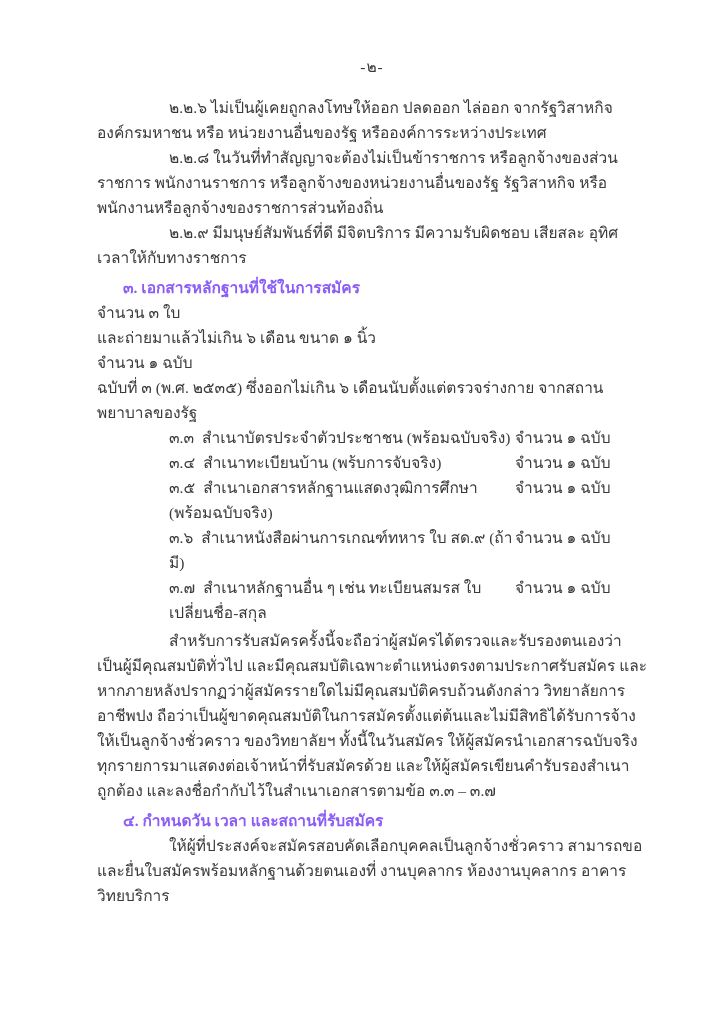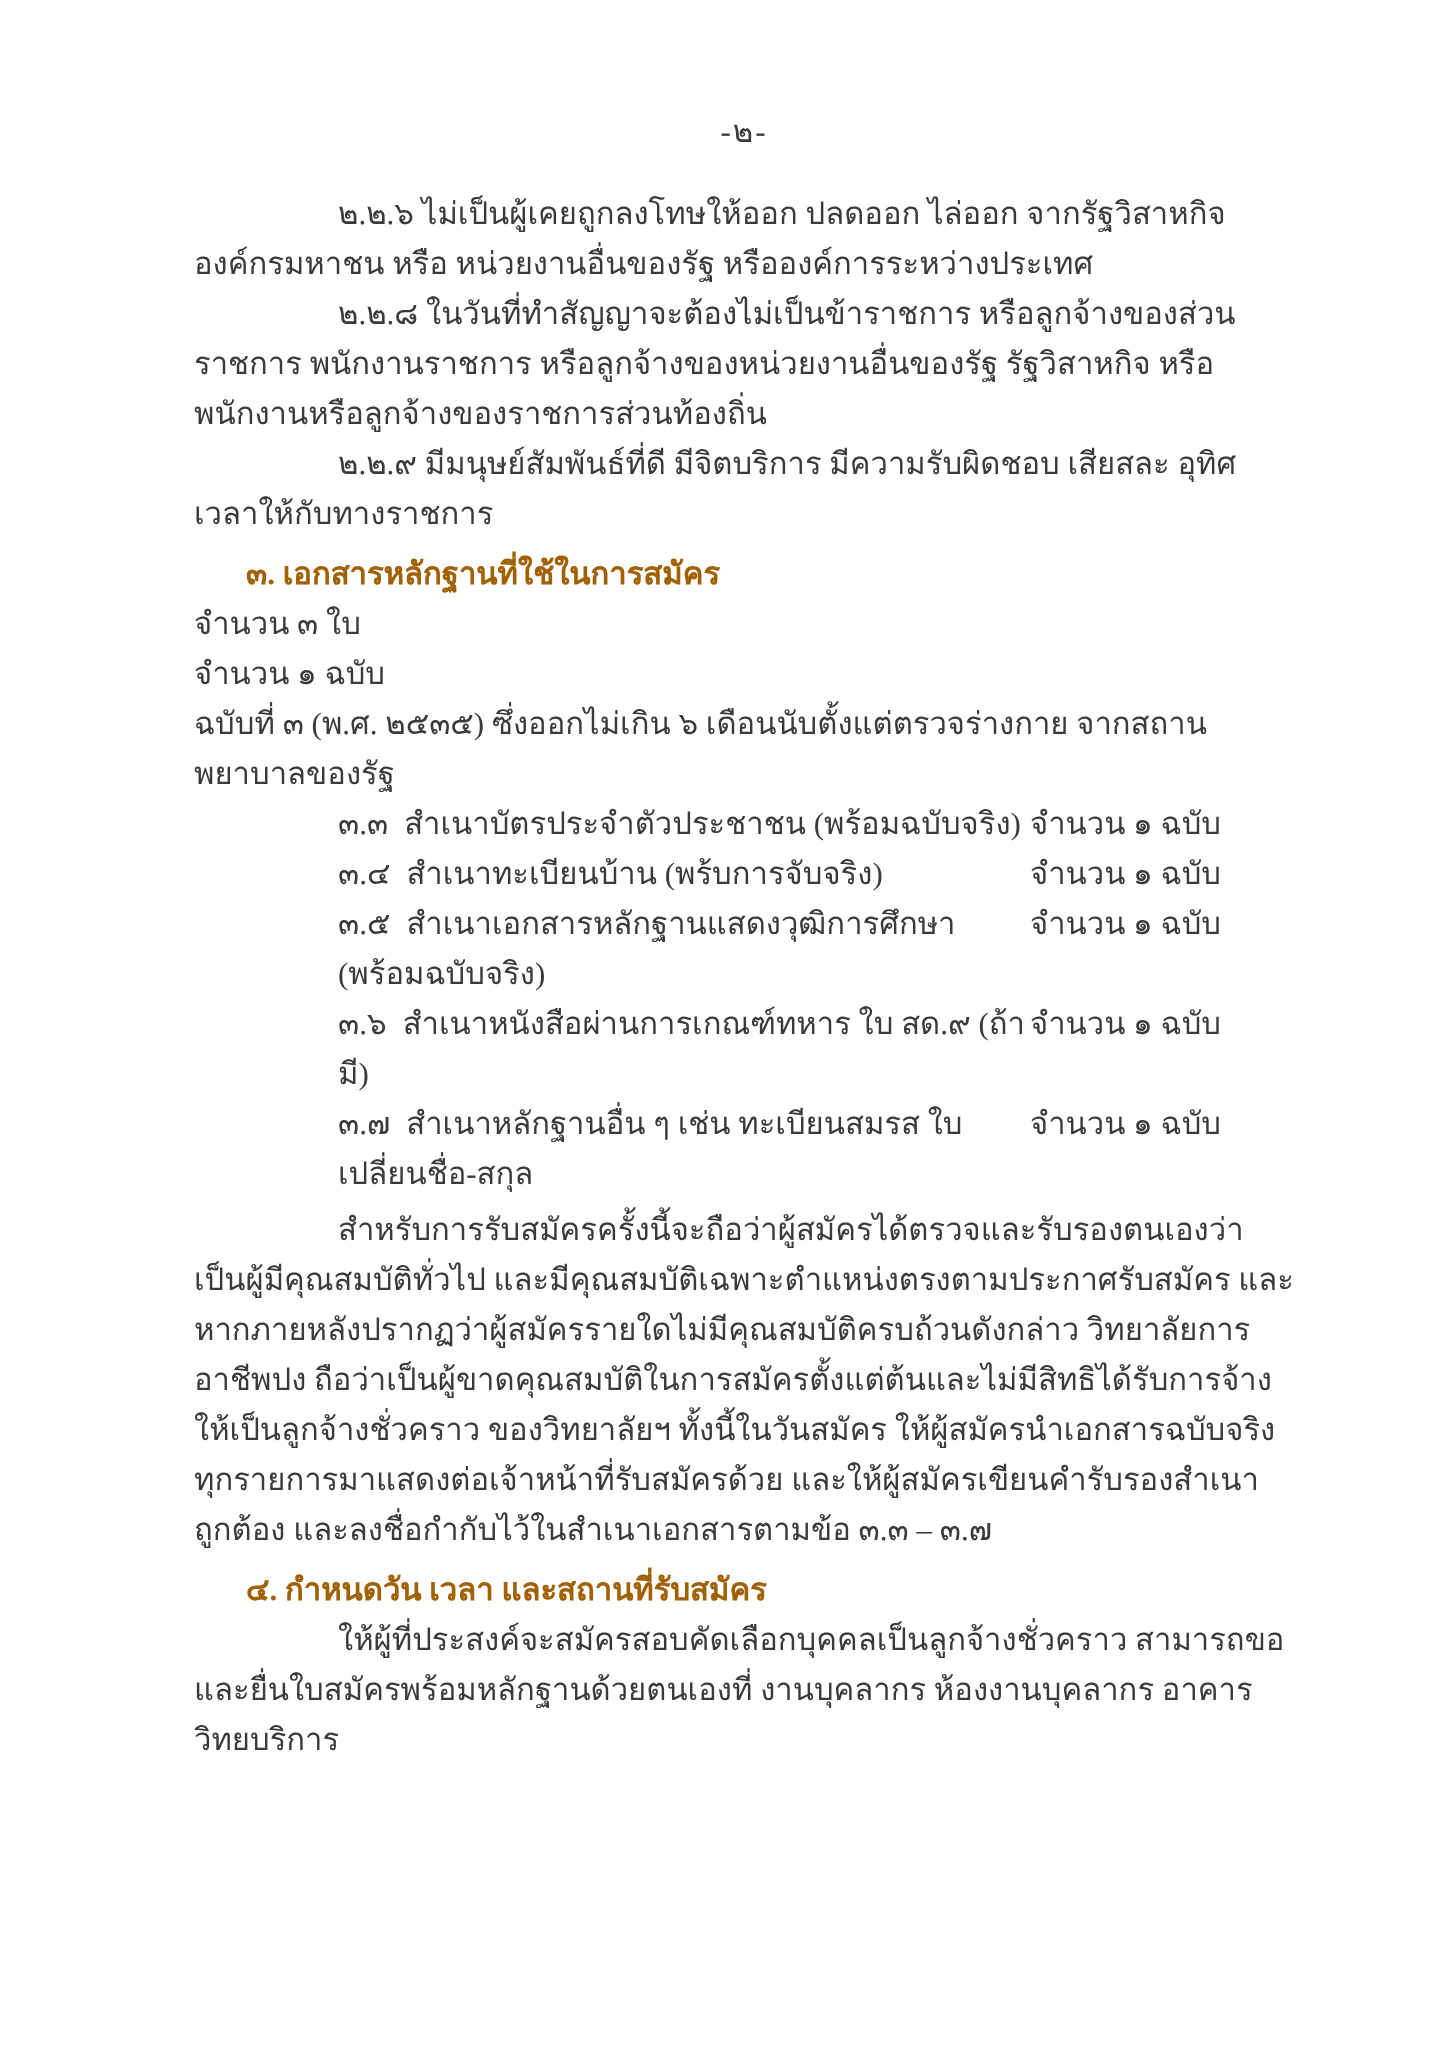--- a/index.html
+++ b/index.html
@@ -27,21 +27,21 @@
   .para {
     margin:0;
     text-indent:72px;
     text-align:left;
   }
   .sec-heading {
     margin:5px 0 0 0;
     padding-left:26px;
     font-weight:bold;
     font-size:15.5px;
-    color:#a16207;
+    color:#8b5cf6;
     line-height:25px;
   }
   .doc-row { display:flex; }
   .doc-text {
     flex:0 0 418px;
     box-sizing:border-box;
     padding-left:72px;
   }
   .doc-no { margin-right:8px; }
   .doc-qty { flex:1; white-space:nowrap; }
@@ -58,20 +58,21 @@
 
     <p class="para">๒.๒.๖  ไม่เป็นผู้เคยถูกลงโทษให้ออก ปลดออก ไล่ออก จากรัฐวิสาหกิจ องค์กรมหาชน หรือ หน่วยงานอื่นของรัฐ หรือองค์การระหว่างประเทศ</p>
     <p class="para">๒.๒.๘  ในวันที่ทำสัญญาจะต้องไม่เป็นข้าราชการ หรือลูกจ้างของส่วนราชการ พนักงานราชการ หรือลูกจ้างของหน่วยงานอื่นของรัฐ รัฐวิสาหกิจ หรือพนักงานหรือลูกจ้างของราชการส่วนท้องถิ่น</p>
     <p class="para">๒.๒.๙  มีมนุษย์สัมพันธ์ที่ดี มีจิตบริการ มีความรับผิดชอบ เสียสละ อุทิศเวลาให้กับทางราชการ</p>
 
     <h3 class="sec-heading">๓. เอกสารหลักฐานที่ใช้ในการสมัคร</h3>
 
     <div class="doc-row">
       <span class="doc-qty">จำนวน  ๓ ใบ</span>
     </div>
+    <p class="cont">และถ่ายมาแล้วไม่เกิน ๖ เดือน ขนาด ๑ นิ้ว</p>
 
     <div class="doc-row">
       <span class="doc-qty">จำนวน ๑ ฉบับ</span>
     </div>
     <p class="cont">ฉบับที่ ๓ (พ.ศ. ๒๕๓๕) ซึ่งออกไม่เกิน ๖ เดือนนับตั้งแต่ตรวจร่างกาย จากสถานพยาบาลของรัฐ</p>
 
     <div class="doc-row">
       <span class="doc-text">
         <span class="doc-no">๓.๓</span><span>สำเนาบัตรประจำตัวประชาชน (พร้อมฉบับจริง)</span>
       </span>

